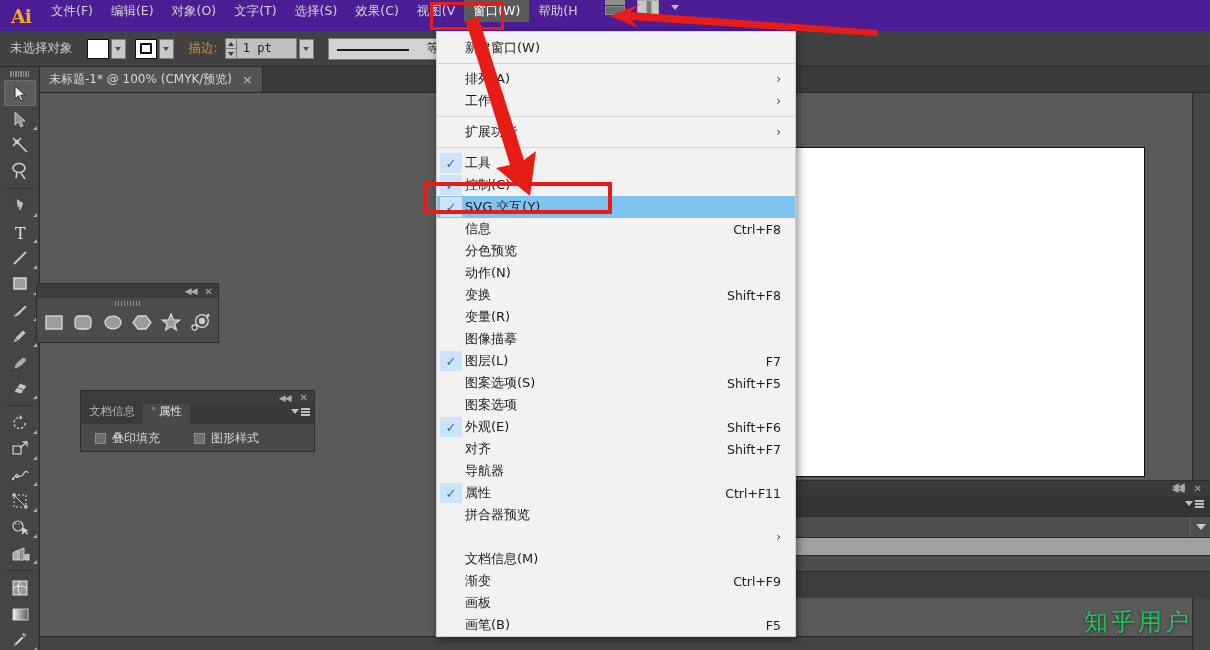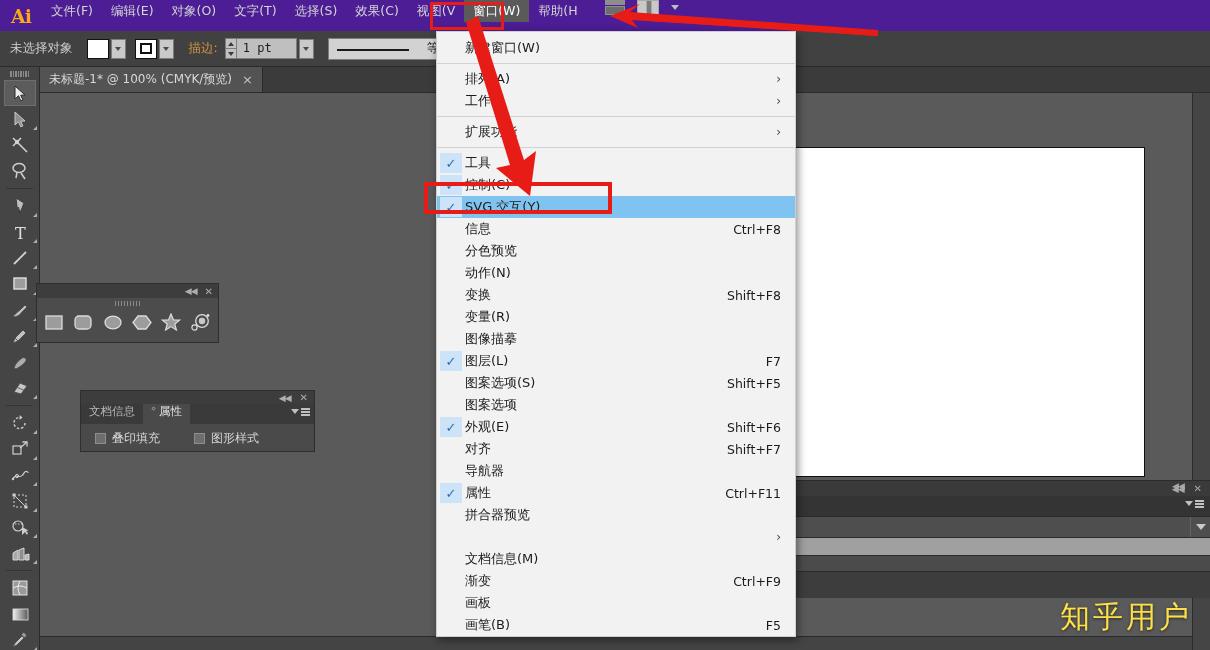--- a/index.html
+++ b/index.html
@@ -157,21 +157,21 @@
 
   .rdock-edge { position:absolute; left:1192px; top:93px; width:18px; height:557px;
                 background:#454545; border-left:1px solid #2b2b2b; }
   .rdock-cc { position:absolute; left:1172px; top:481px; color:#a8a8a8; font-size:9px;
               letter-spacing:-1px;}
 
   .scroll-h { position:absolute; left:40px; top:636px; width:1152px; height:14px;
               background:#444; border-top:1px solid #2b2b2b; }
 
   
-  .watermark { position:absolute; right:18px; bottom:12px; color:#fde047; font-size:30px;
+  .watermark { position:absolute; right:18px; bottom:12px; color:#22c55e; font-size:24px;
                letter-spacing:3px; text-shadow:0 1px 3px rgba(0,0,0,.6);
                font-family:Liberation Serif, serif; }
 
   
   .dropdown { position:absolute; left:436px; top:31px; width:360px; background:#f2f2f2;
               border:1px solid #cfcfcf; box-shadow:2px 3px 8px rgba(0,0,0,.45);
               padding:5px 0 0 0; }
   .mrow { height:22px; display:flex; align-items:center; position:relative;
           font-size:13px; color:#1b1b1b; }
   .mrow .ck { width:28px; display:flex; align-items:center; justify-content:center;

